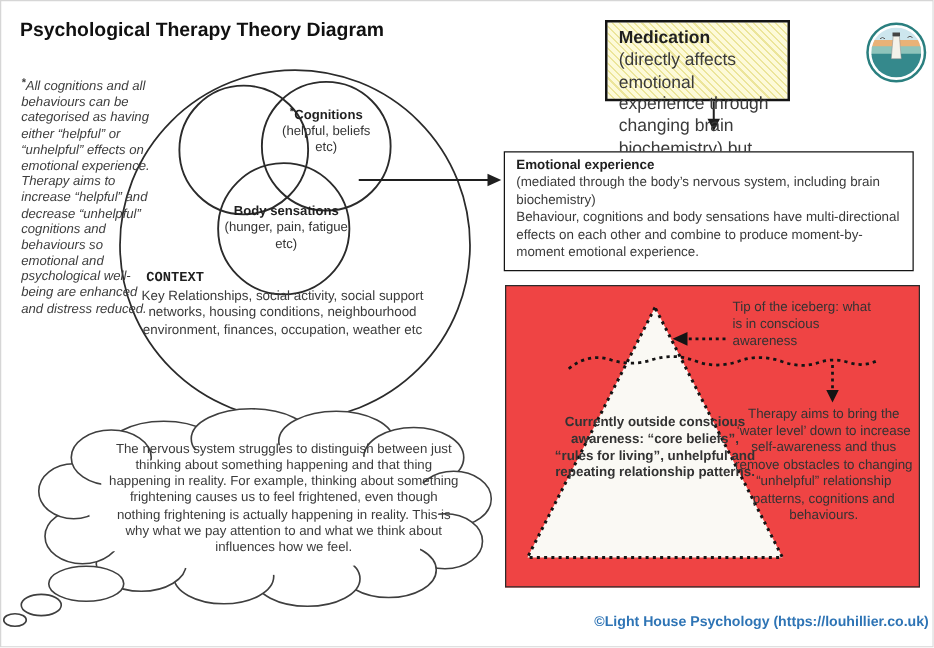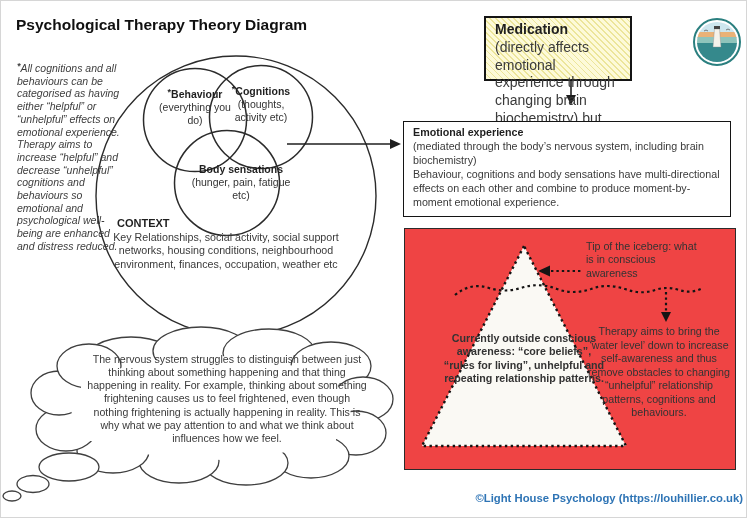--- a/index.html
+++ b/index.html
@@ -8,22 +8,22 @@
     border:1px solid #d6d6d6;box-sizing:border-box;overflow:hidden;}
   .abs{position:absolute;}
   .page-title{left:15px;top:15px;font-size:15.5px;font-weight:700;color:#101010;text-align:center;}
   .left-note{left:16px;top:60px;width:113px;font-style:italic;font-size:10.5px;
     line-height:1.21;color:#3d3d3d;}
   .sup{font-weight:700;font-size:9px;vertical-align:3px;}
   .venn-label{text-align:center;font-size:10.5px;line-height:1.22;color:#333;}
   .venn-label .head{font-weight:700;color:#1f1f1f;}
   .vl-behaviour{left:156px;top:86px;width:76px;}
   .vl-cognitions{left:220px;top:83px;width:80px;}
-  .vl-body{left:176px;top:162px;width:104px;margin-left:12px;}
-  .context-title{left:116px;top:216px;font-size:11px;font-weight:700;color:#1f1f1f;}
+  .vl-body{left:176px;top:162px;width:104px;}
+  .context-title{left:116px;top:216px;font-size:11px;font-weight:700;color:#1f1f1f;font-family:Liberation Mono, monospace;}
   .context-text{left:97px;top:230px;width:256px;text-align:center;font-size:10.7px;line-height:1.25;}
   .med-box{left:483px;top:15px;width:148px;height:65px;box-sizing:border-box;
     border:2.2px solid #141414;padding:3px 9px;font-size:14px;line-height:1.27;color:#3a3a3a;
     background:repeating-linear-gradient(45deg,#fdfad9 0px,#fdfad9 3px,#ece59a 3px,#ece59a 4.2px);}
   .med-box .head{font-weight:700;color:#1f1f1f;display:inline;}
   .emo-box{left:402px;top:120px;width:328px;height:96px;box-sizing:border-box;
     border:1.6px solid #141414;background:#fff;padding:4px 9px;font-size:10.7px;line-height:1.3;color:#3a3a3a;}
   .emo-box .head{font-weight:700;color:#1f1f1f;}
   .iceberg-box{left:403px;top:227px;width:332px;height:242px;box-sizing:border-box;
     background:#ef4444;border:1.3px solid #2b2b2b;}
@@ -76,27 +76,23 @@
       <ellipse cx="68" cy="466" rx="30" ry="14"></ellipse>
       <ellipse cx="32" cy="483" rx="16" ry="8.5"></ellipse>
       <ellipse cx="11" cy="495" rx="9" ry="5"></ellipse>
     </g>
   </svg>
 
   <div class="abs page-title">Psychological Therapy Theory Diagram</div>
 
   <div class="abs left-note"><span class="sup">*</span><span>All cognitions and all behaviours can be categorised as having either “helpful” or “unhelpful” effects on emotional experience. Therapy aims to increase “helpful” and decrease “unhelpful” cognitions and behaviours so emotional and psychological well-being are enhanced and distress reduced.</span></div>
 
-  <div class="abs venn-label vl-behaviour">
-    <div class="head"><span class="sup">*</span><span>Behaviour</span></div>
-    <div>(everything you do)</div>
-  </div>
   <div class="abs venn-label vl-cognitions">
     <div class="head"><span class="sup">*</span><span>Cognitions</span></div>
-    <div>(thoughts, activity etc)</div>
+    <div>(helpful, beliefs etc)</div>
   </div>
   <div class="abs venn-label vl-body">
     <div class="head">Body sensations</div>
     <div>(hunger, pain, fatigue etc)</div>
   </div>
 
   <div class="abs context-title">CONTEXT</div>
   <div class="abs context-text">Key Relationships, social activity, social support networks, housing conditions, neighbourhood environment, finances, occupation, weather etc</div>
 
   <div class="abs med-box"><span class="head">Medication</span><span> (directly affects emotional experience through changing brain biochemistry) but can have unwanted side –effects and not always effective.</span></div>

